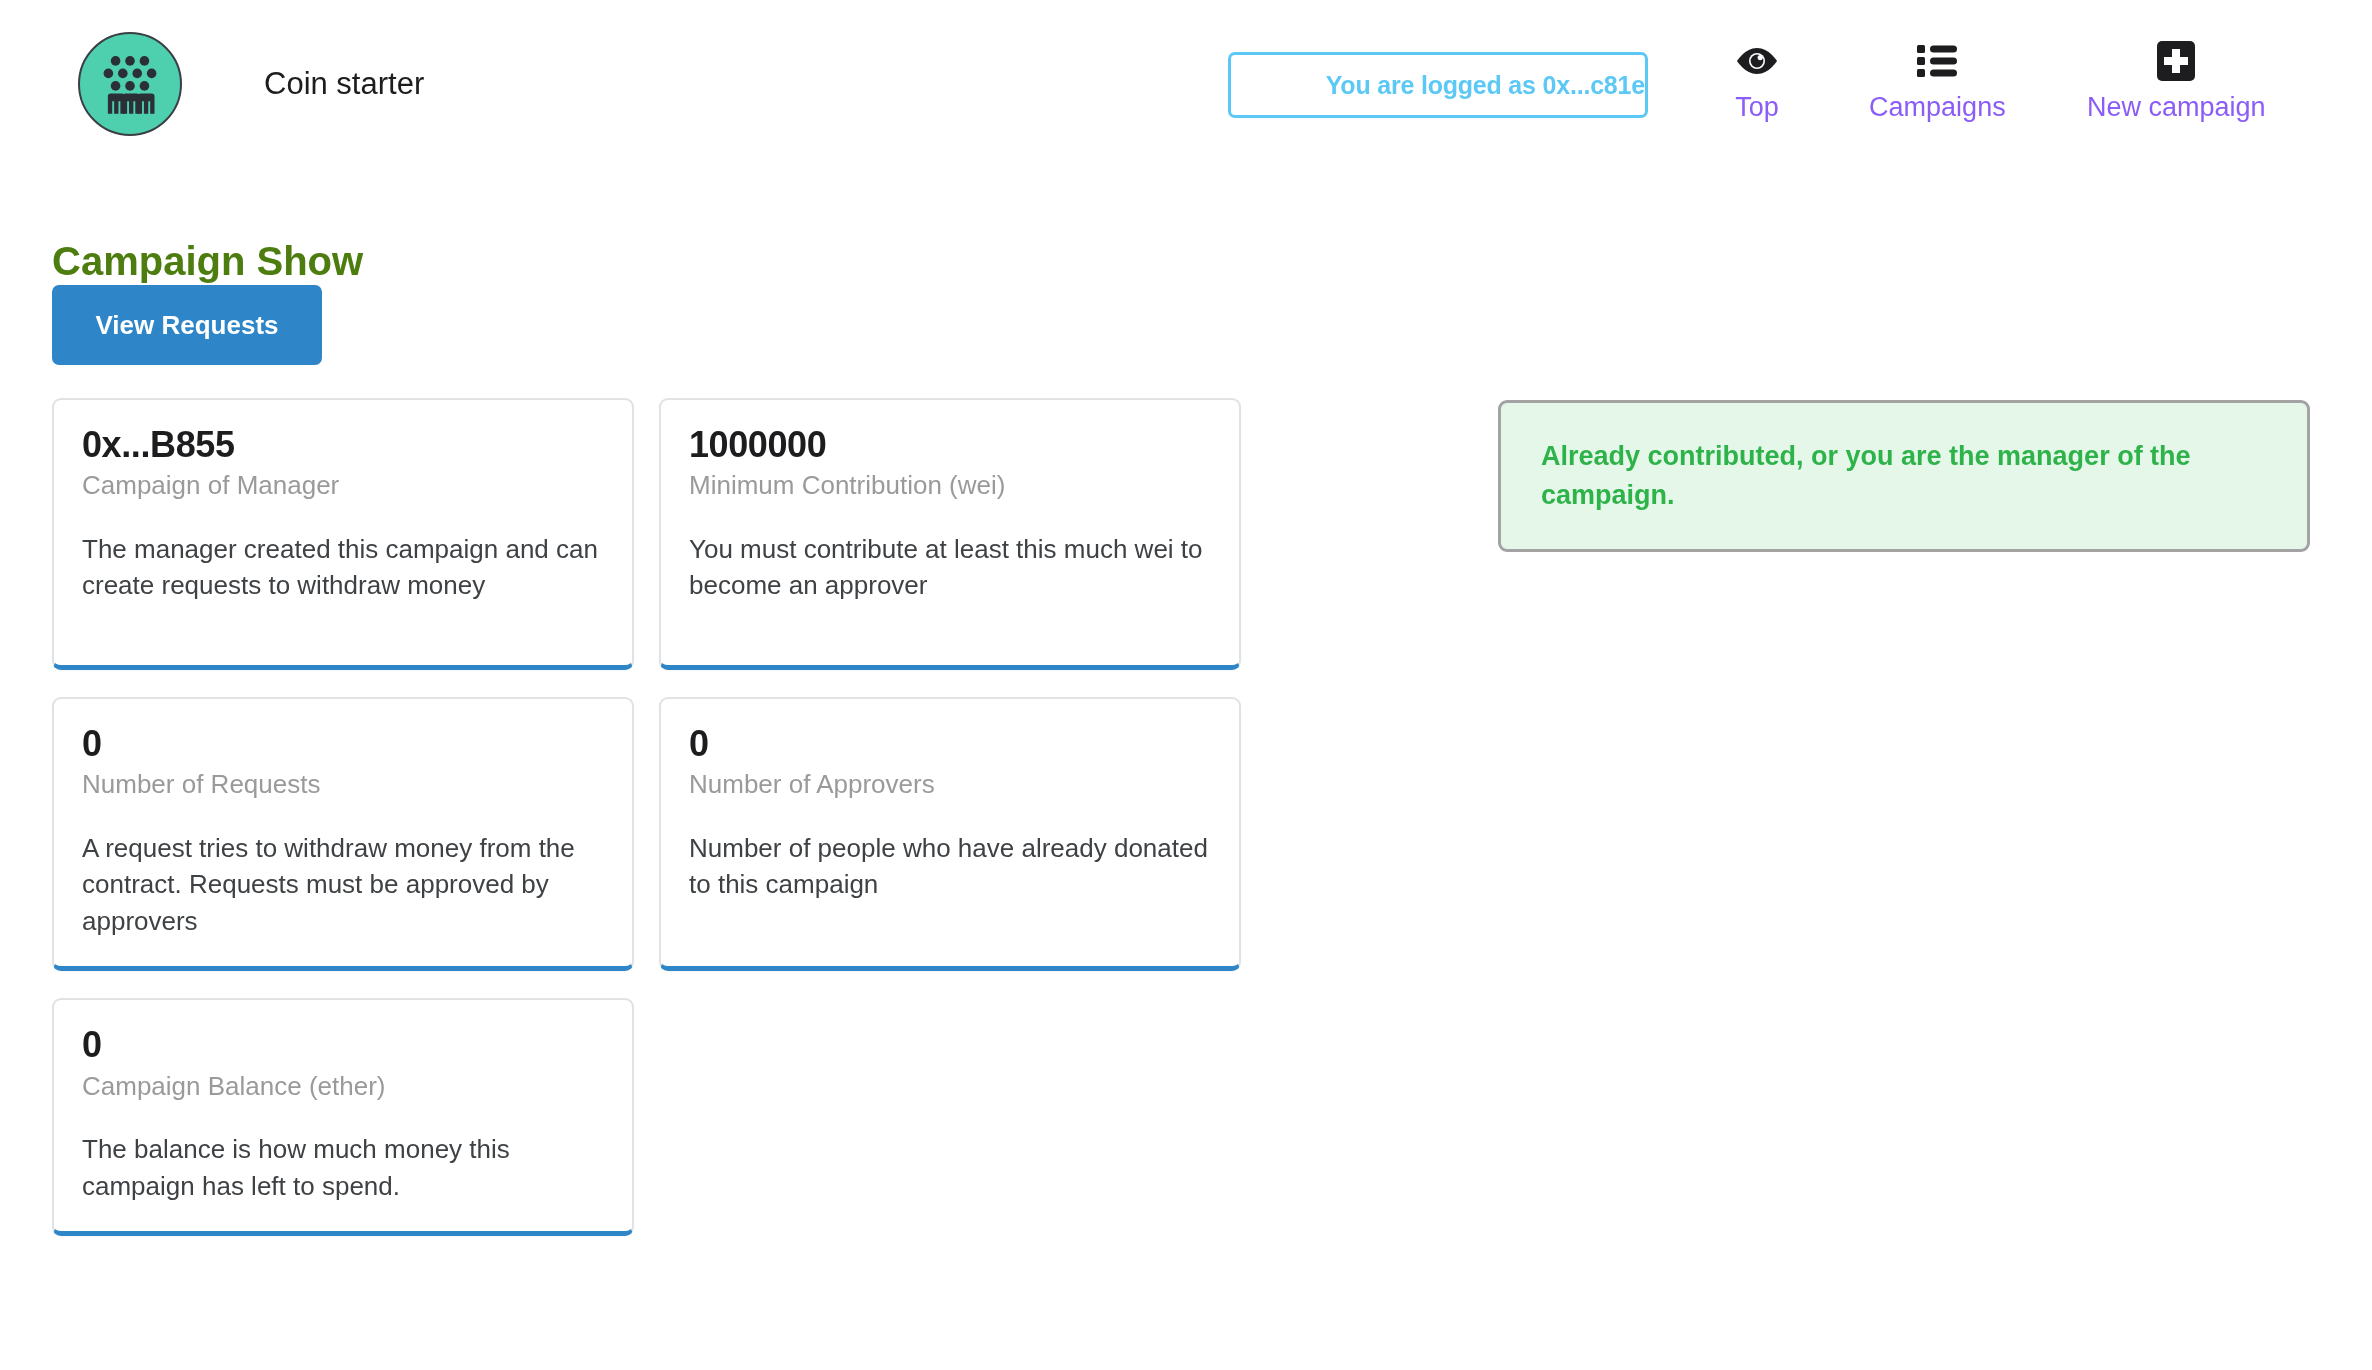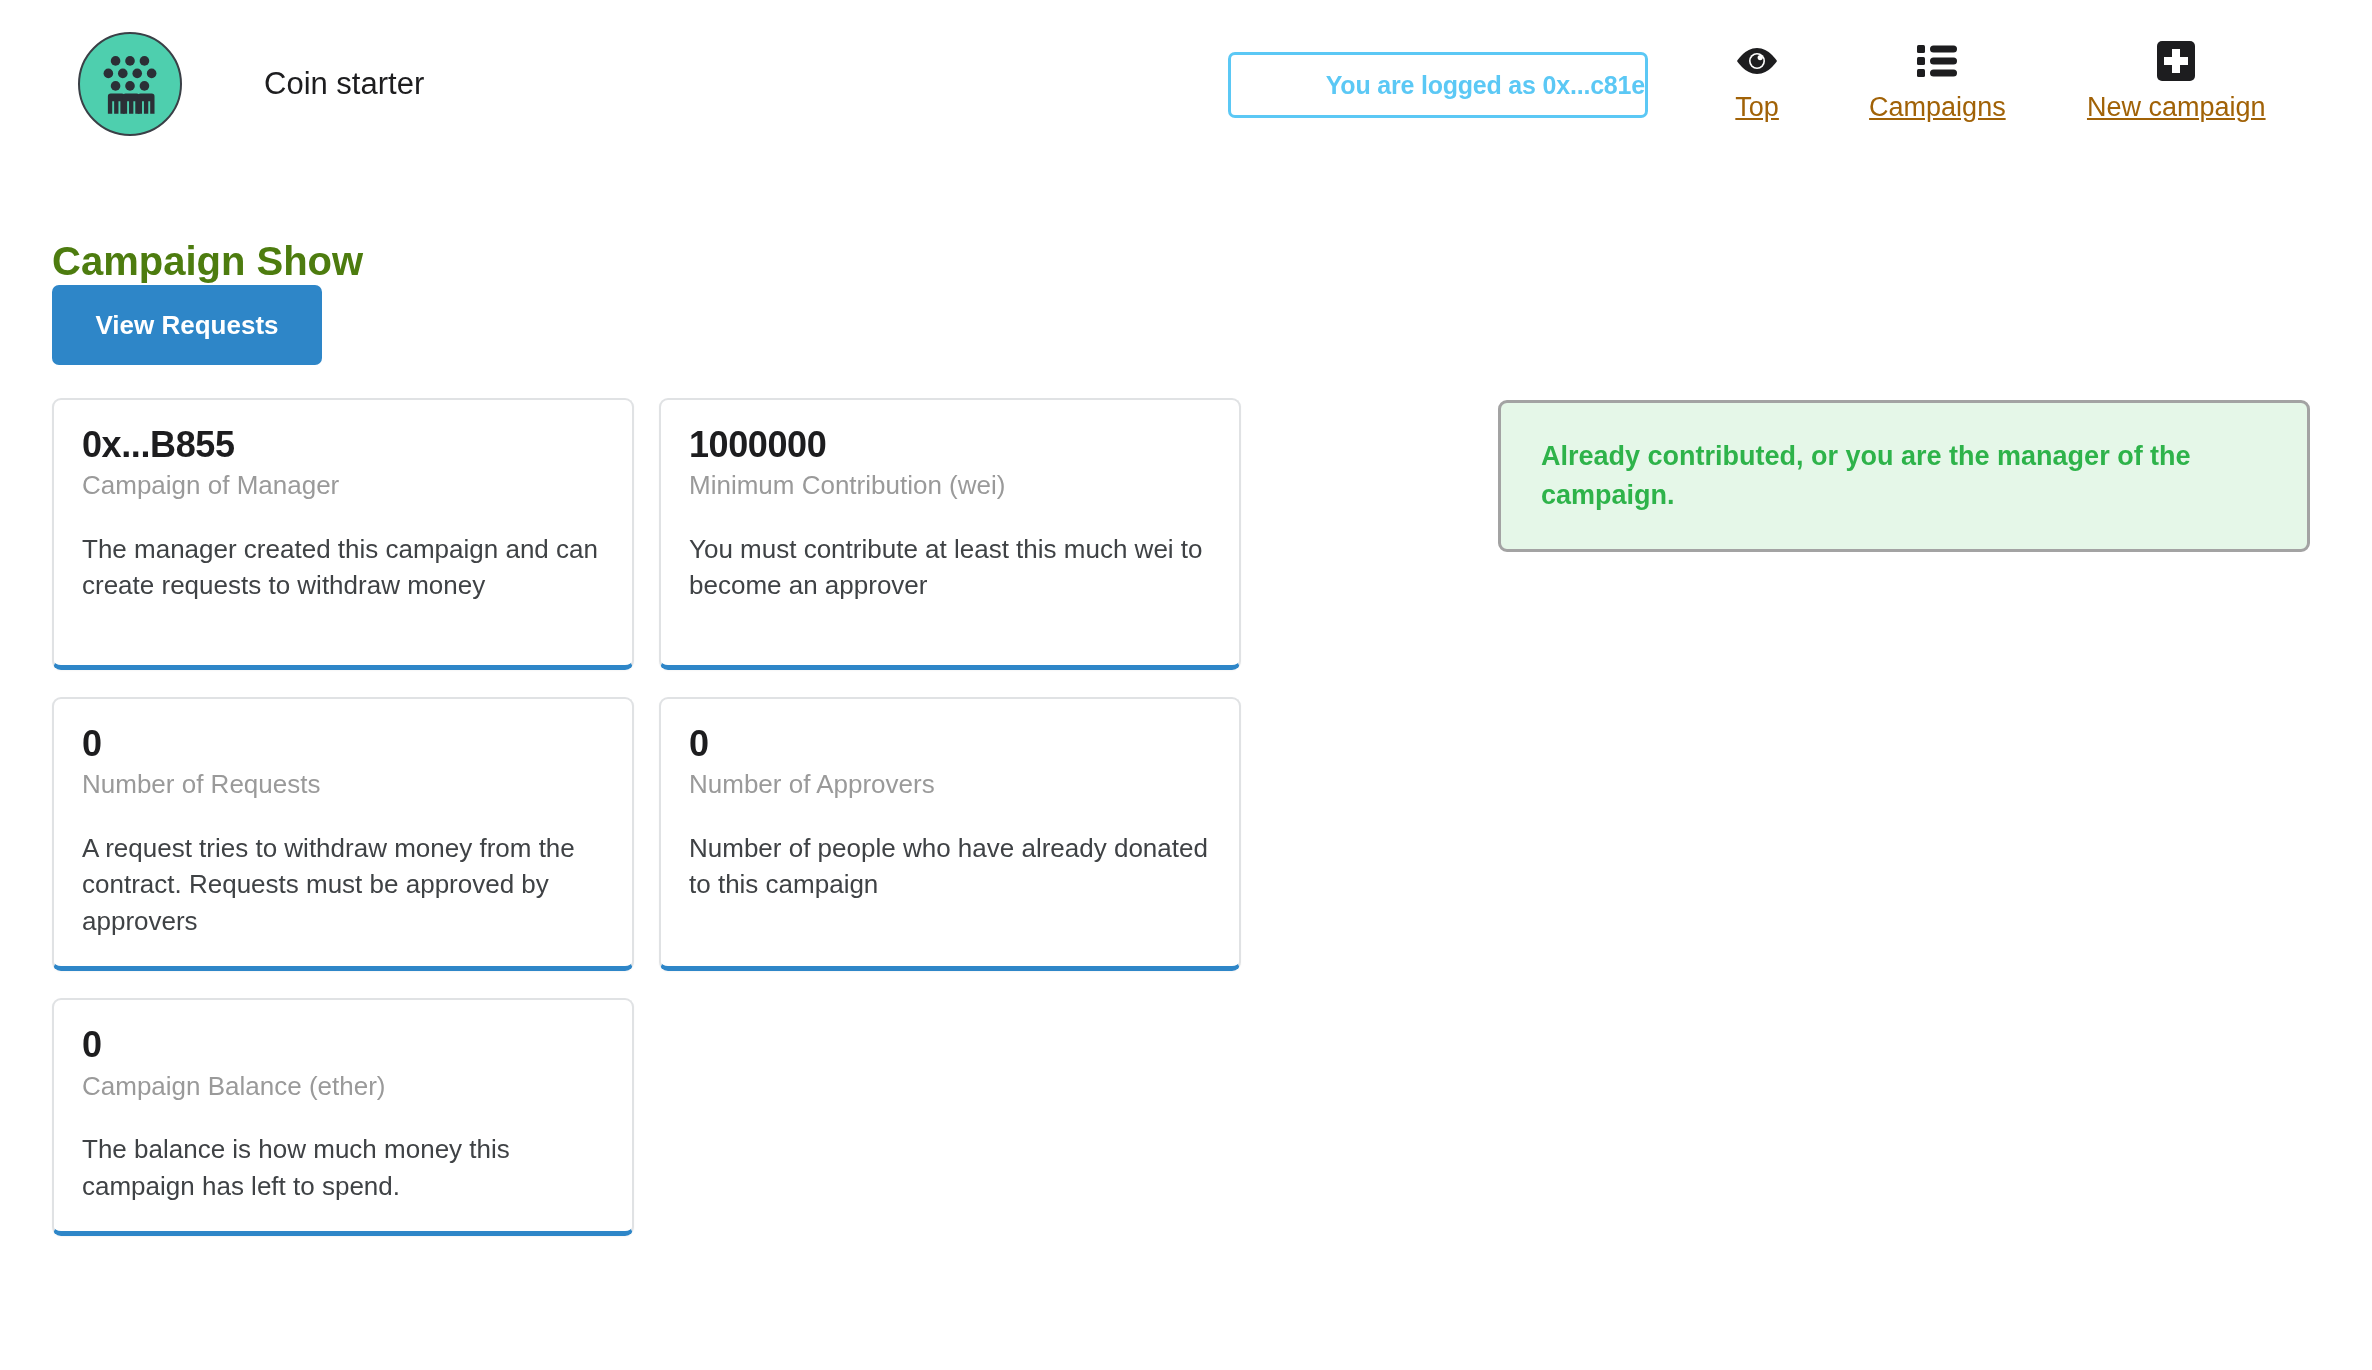--- a/index.html
+++ b/index.html
@@ -62,22 +62,21 @@
   .nav {
     position: absolute;
     left: 1700px; top: 38px;
     width: 600px;
     display: flex;
     align-items: flex-start;
   }
   .nav-item {
     display: flex; flex-direction: column; align-items: center;
     cursor: pointer;
-    color: #a16207;
-    text-decoration: underline;
+    color: #8b5cf6;
   }
   .nav-item .nav-icon {
     height: 46px;
     display: flex; align-items: center; justify-content: center;
   }
   .nav-item .nav-label {
     margin-top: 8px;
     font-size: 27px;
     white-space: nowrap;
   }

